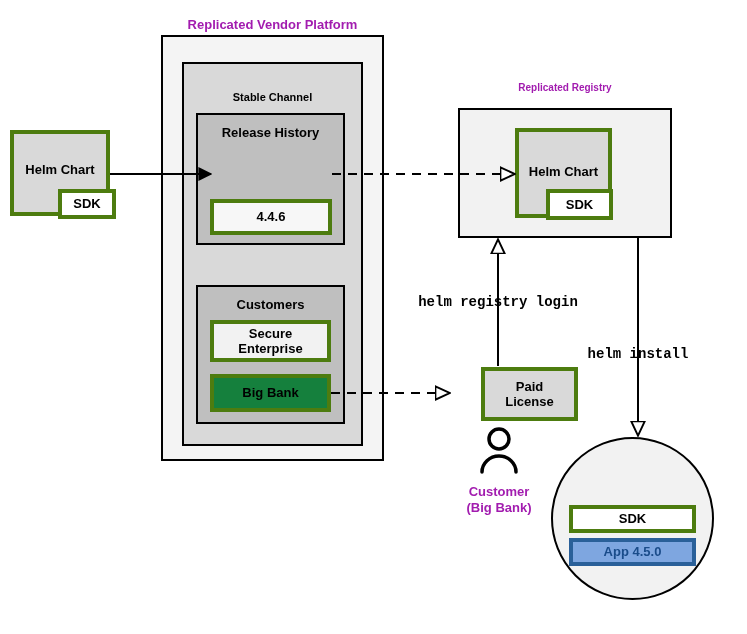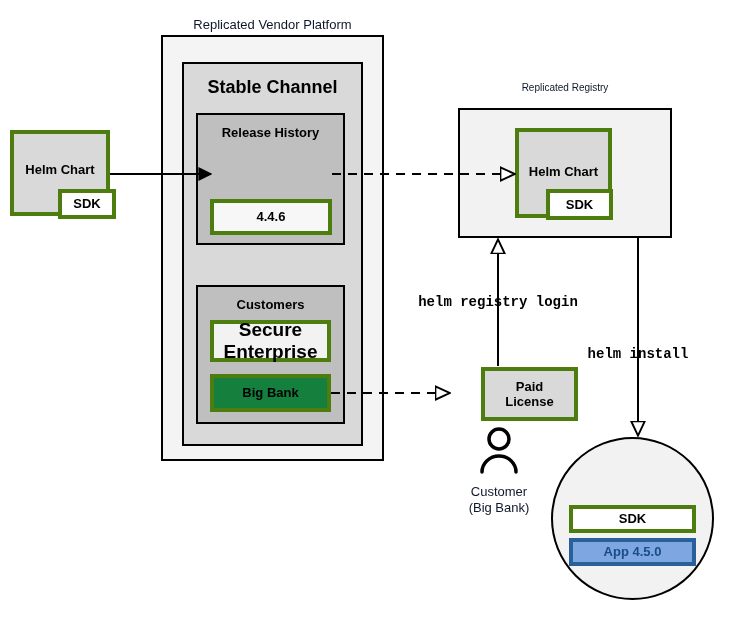--- a/index.html
+++ b/index.html
@@ -38,22 +38,22 @@
     position: absolute;
     left: 0;
     right: 0;
     text-align: center;
     font-weight: bold;
     color: #000000;
   }
   .free-label {
     position: absolute;
     text-align: center;
-    font-weight: normal;
-    color: #0f172a;
+    font-weight: bold;
+    color: #a21caf;
     white-space: nowrap;
     line-height: 1.25;
   }
   .mono-label {
     position: absolute;
     text-align: center;
     font-family: "Liberation Mono", "DejaVu Sans Mono", monospace;
     font-weight: bold;
     color: #000000;
     white-space: nowrap;
@@ -89,34 +89,34 @@
   <div class="node" style="left:58px; top:189px; width:58px; height:30px; background:#FFFFFF; font-size:13px;">
     <span>SDK</span>
   </div>
 
   <div class="free-label" style="left:161px; top:17px; width:223px; font-size:13px;">
     <span>Replicated Vendor Platform</span>
   </div>
   <div class="container-node" style="left:161px; top:35px; width:223px; height:426px; background:#F4F4F4;"></div>
 
   <div class="container-node" style="left:182px; top:62px; width:181px; height:384px; background:#D9D9D9;">
-    <div class="container-label" style="top:13px; font-size:18px;">Stable Channel</div>
+    <div class="container-label" style="top:27px; font-size:11px;">Stable Channel</div>
   </div>
 
   <div class="container-node" style="left:196px; top:113px; width:149px; height:132px; background:#BFBFBF;">
     <div class="container-label" style="top:10px; font-size:13px;">Release History</div>
   </div>
   <div class="node" style="left:210px; top:199px; width:122px; height:36px; background:#F7F7F7; font-size:13px;">
     <span>4.4.6</span>
   </div>
 
   <div class="container-node" style="left:196px; top:285px; width:149px; height:139px; background:#BFBFBF;">
     <div class="container-label" style="top:10px; font-size:13px;">Customers</div>
   </div>
-  <div class="node" style="left:210px; top:320px; width:121px; height:42px; background:#F2F2F2; font-size:19px; flex-direction:column;">
+  <div class="node" style="left:210px; top:320px; width:121px; height:42px; background:#F2F2F2; font-size:13px; flex-direction:column;">
     <span>Secure</span>
     <span>Enterprise</span>
   </div>
   <div class="node" style="left:210px; top:374px; width:121px; height:38px; background:#15803d; font-size:13px;">
     <span>Big Bank</span>
   </div>
 
   <div class="free-label" style="left:458px; top:82px; width:214px; font-size:10px;">
     <span>Replicated Registry</span>
   </div>

